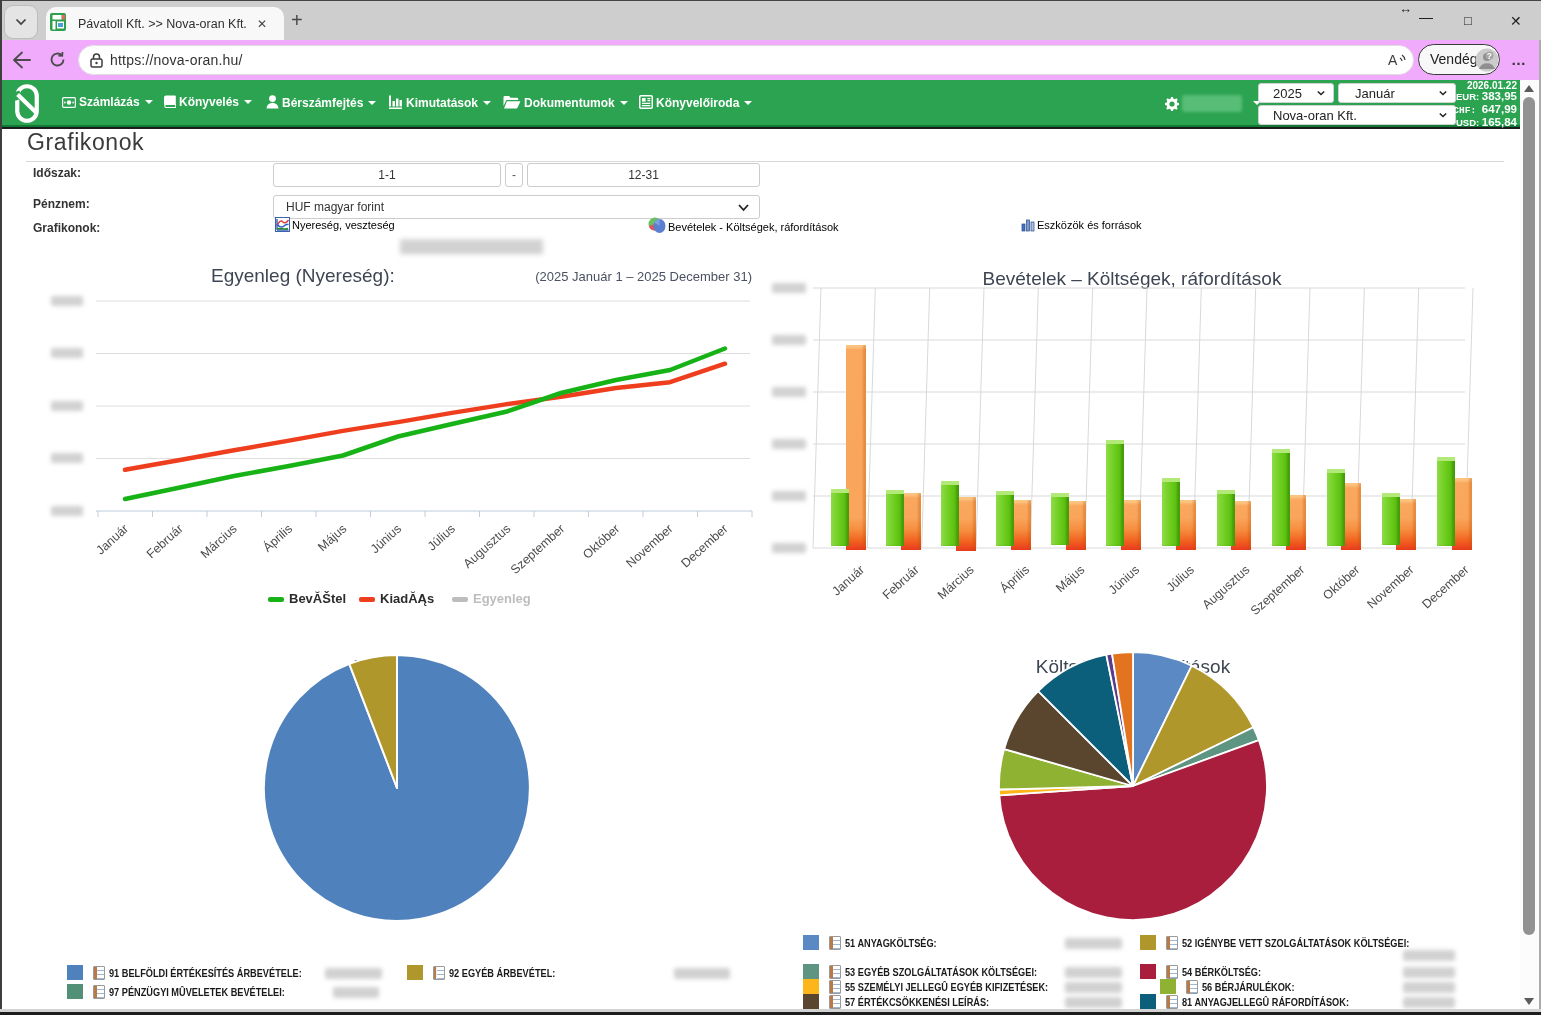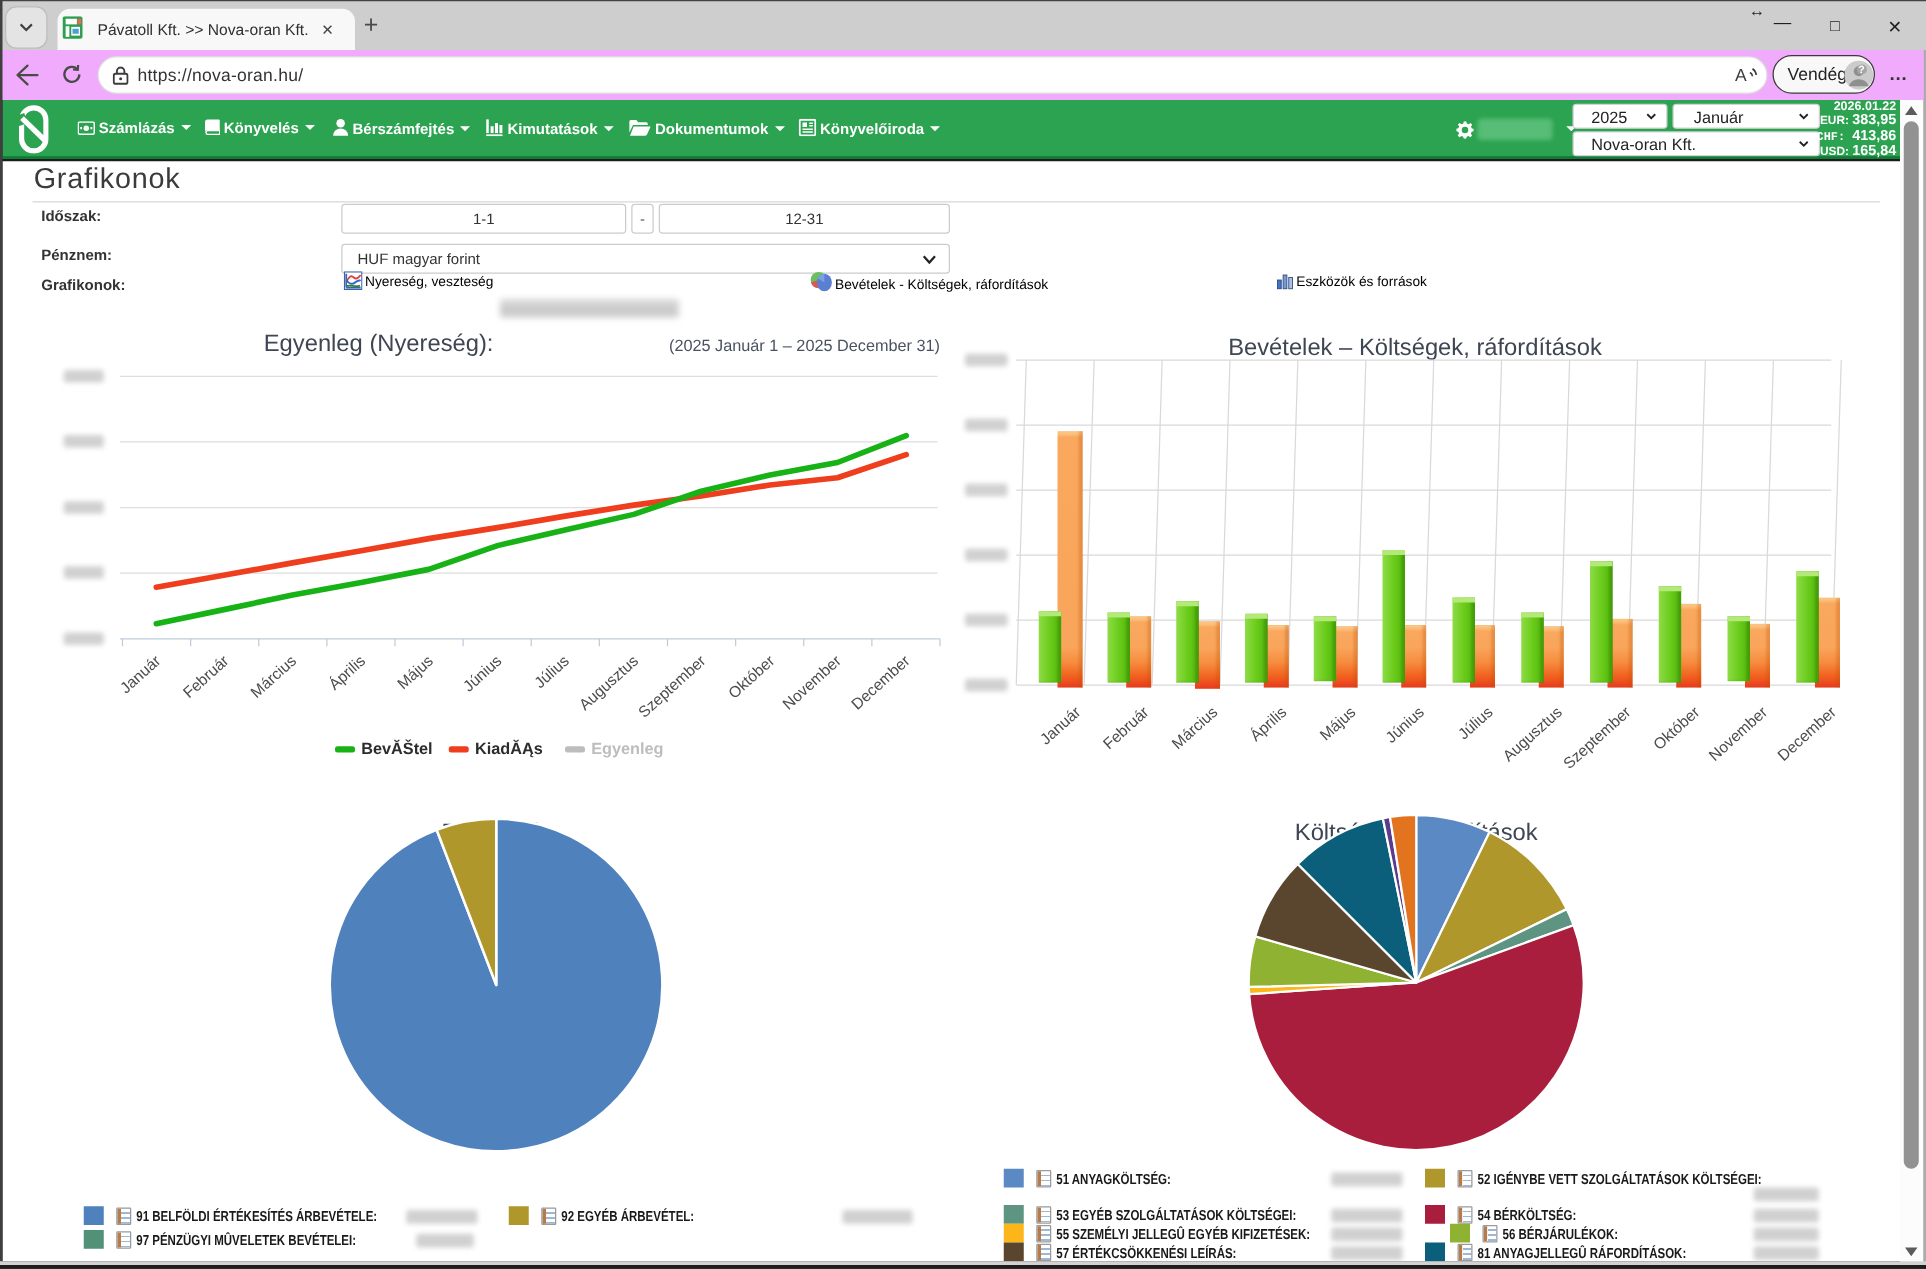--- a/index.html
+++ b/index.html
@@ -177,21 +177,21 @@
       </div>
     <div class="navsel" style="left:1256px;top:25px;width:198px;height:20px;">
         <span style="position:absolute;left:14px;top:2px;">Nova-oran Kft.</span>
         <svg class="nc" viewBox="0 0 10 10">
           <path d="M1,3 L5,7 L9,3" stroke="#222" stroke-width="1.8" fill="none"></path>
         </svg>
       </div>
     <div class="fxbox" style="left:1395px;width:120px;top:1px;">
       <div style="font-size:10px;">2026.01.22</div>
       <div><span style="font-size:9.5px;text-align:center;">EUR: </span><span style="font-size:11.5px;">383,95</span></div>
-      <div style="margin-top:2px;"><span style="font-size:9.5px;font-family:Liberation Mono, monospace;">CHF: </span><span style="font-size:11.5px;">413,86</span></div>
+      <div style="margin-top:2px;"><span style="font-size:9.5px;font-family:Liberation Mono, monospace;">CHF: </span><span style="font-size:11.5px;">647,99</span></div>
       <div><span style="font-size:9.5px;">USD: </span><span style="font-size:11.5px;">165,84</span></div>
     </div>
   </div>
 
   <div id="page">
     <h1 class="gf">Grafikonok</h1>
     <div id="hrule"></div>
 
     <div class="flabel" style="top:37px;">Időszak:</div>
     <div class="finput" style="left:271px;top:34px;width:228px;">1-1</div>

